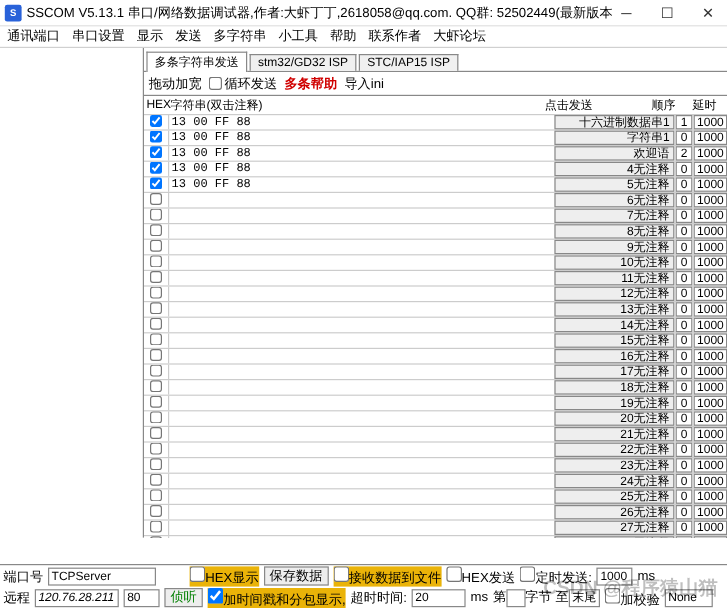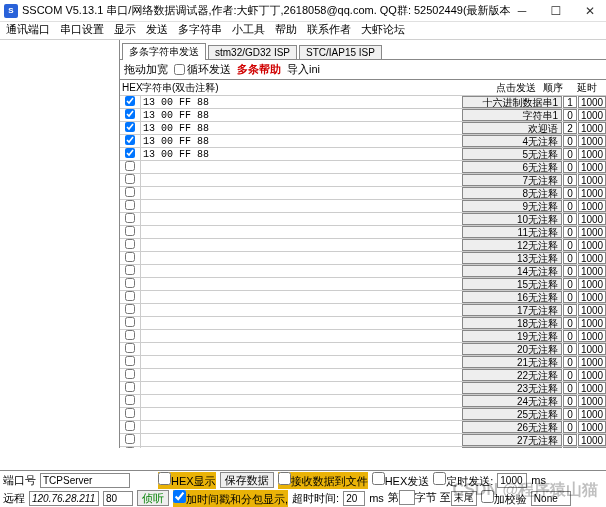--- a/index.html
+++ b/index.html
@@ -18,21 +18,21 @@
 .tab { border: 1px solid #888; border-bottom: none; padding: 1px 6px; margin-right: 2px; background: #f0f0f0; font-size: 10px;}
 .tab.active { background: #fff; position: relative; top: 1px; }
 .toolrow { height: 20px; display: flex; align-items: center; gap: 6px; padding: 2px 4px; border-bottom: 1px solid #888; font-size: 11px; }
 .toolrow label { display: flex; align-items: center; gap: 2px; }
 .toolrow input[type=checkbox] { width: 11px; height: 11px; }
 .red { color: #d00000; font-weight: bold; }
 .hdrrow { height: 16px; display: flex; font-size: 10px; align-items:center; padding:0 2px; border-bottom:1px solid #ccc;}
 .hdrrow .h1 { width: 20px; }
 .hdrrow .h2 { flex: 1; }
 .hdrrow .h3 { width: 110px; text-align: right; }
-.hdrrow .h4 { width: 34px; text-align: center; }
+.hdrrow .h4 { width: 34px; text-align: center; margin-left: 42px; }
 .hdrrow .h5 { width: 34px; text-align: center; }
 .gridwrap { flex: 1; overflow-y: auto; overflow-x: hidden; }
 .grow { height: 13px; display: flex; align-items: center; font-size: 10px; border-bottom: 1px solid #ccc; }
 .grow .cb { width: 20px; text-align: center; }
 .grow .cb input { width: 10px; height: 10px; }
 .grow .txt { flex: 1; padding-left: 2px; border-left: 1px solid #ccc; height:100%; display:flex; align-items:center; font-family:"Courier New",monospace; }
 .grow .btn { width: 100px; height: 12px; border: 1px solid #888; background: #eee; margin-right: 1px; font-size: 10px; text-align: right; padding: 0 3px; line-height: 11px; overflow:hidden;}
 .grow .num { width: 14px; border: 1px solid #888; height: 12px; font-size: 10px; text-align: center; line-height:11px; }
 .grow .delay { width: 28px; border: 1px solid #888; height: 12px; font-size: 10px; text-align: center; line-height:11px; margin-left:1px;}
 .bottom { position: absolute; bottom: 0; left: 0; right: 0; background: #fff; border-top: 1px solid #888; }
@@ -314,21 +314,21 @@
     <input class="inp" style="width: 30px;" value="1000">
     <span>ms</span>
   </div>
   <div class="brow">
     <span class="barlabel">远程</span>
     <input class="inp" style="width: 70px; font-style: italic;" value="120.76.28.211">
     <input class="inp" style="width: 30px;" value="80">
     <span class="bbtn green">侦听</span>
     <label class="yellow"><input type="checkbox" checked="" style=""><span>加时间戳和分包显示,</span></label>
     <span>超时时间:</span>
-    <input class="inp" style="width: 22px;" value="20">
+    <input class="inp" style="width: 45px;" value="20">
     <span>ms</span>
     <span>
       第<input class="inp" style="width: 16px;"><span>字节</span>
       <span>至</span><input class="inp" style="width: 26px;" value="末尾">
     </span>
     <label><input type="checkbox" style=""><span>加校验</span></label>
     <input class="inp" style="width: 40px;" value="None">
   </div>
 </div>
 

